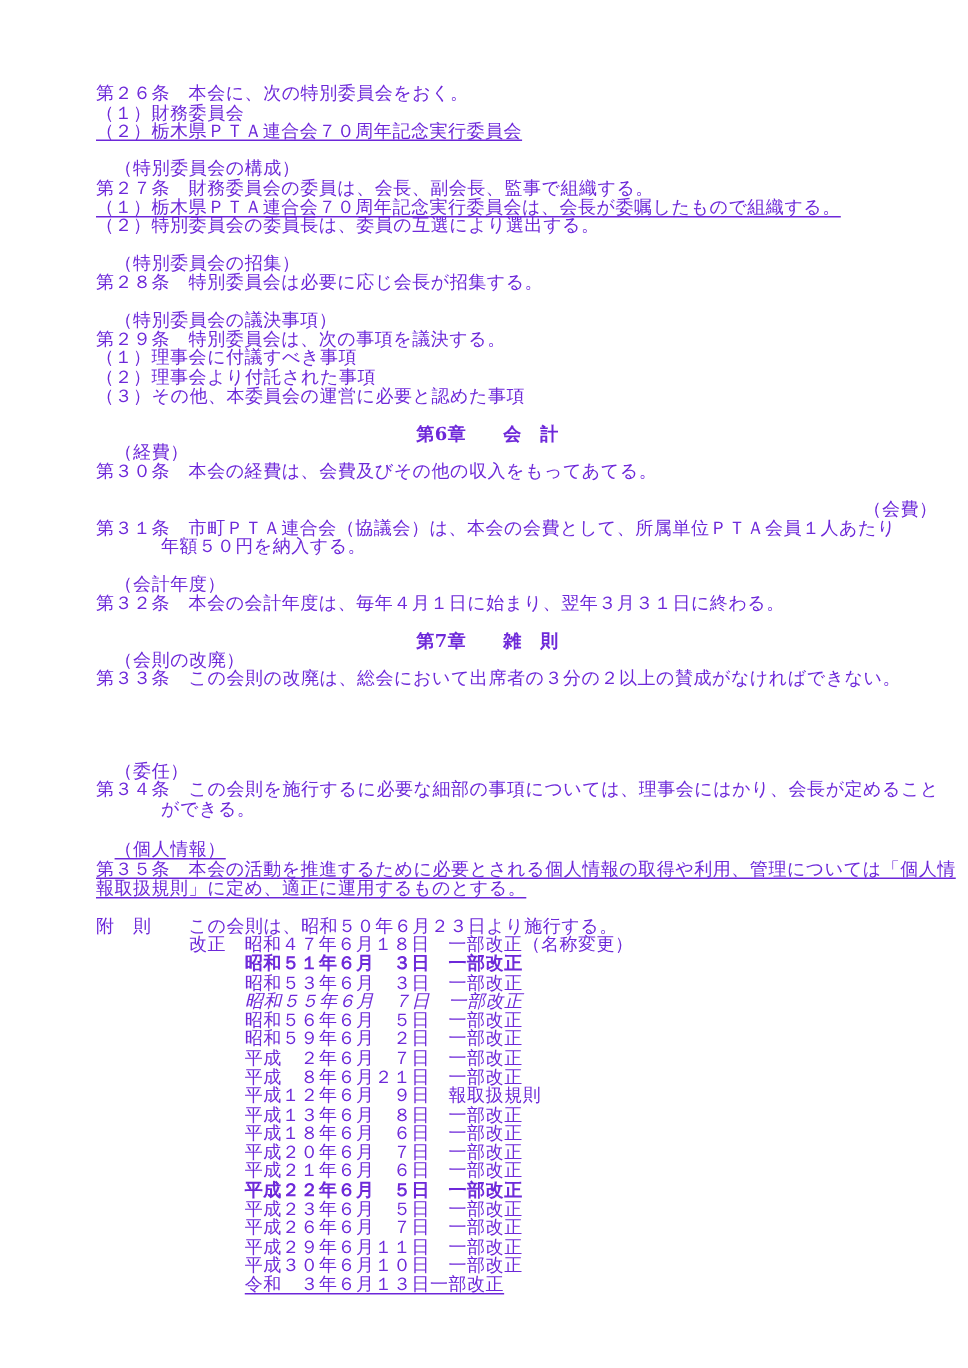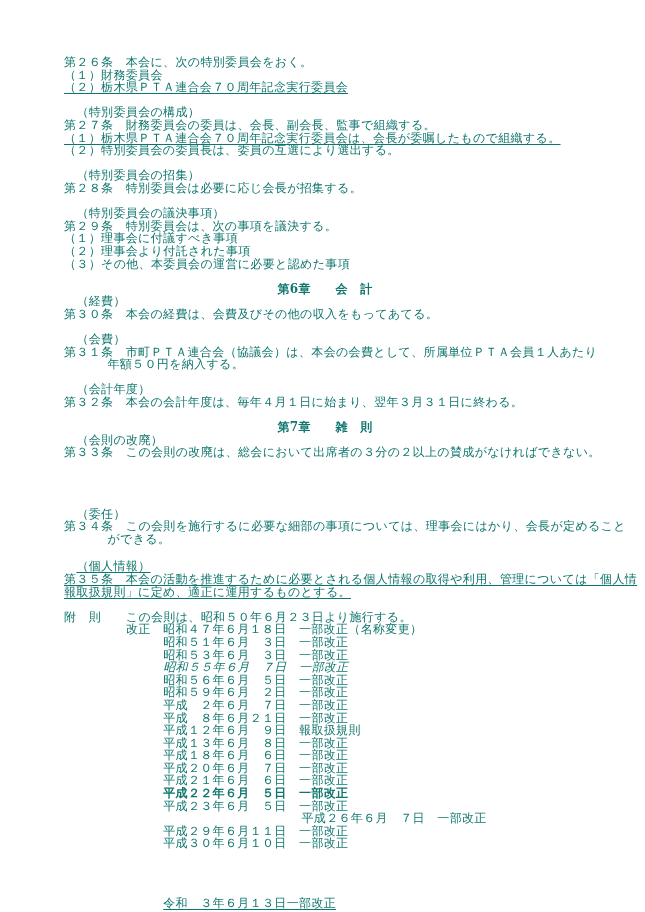--- a/index.html
+++ b/index.html
@@ -39,21 +39,21 @@
   }
   .line.c {
     text-align: center;
     margin-left: -39px;
     padding-left: 0 !important;
   }
 </style>
 </head>
 <body>
 
-<div class="page" style="background: rgb(255, 255, 255); color: #0f766e;">
+<div class="page" style="background: rgb(255, 255, 255); color: #6d28d9;">
   <div class="doc" id="doc">
       <div class="line">第２６条　本会に、次の特別委員会をおく。</div>
       <div class="line">（１）財務委員会</div>
       <div class="line u">（２）栃木県ＰＴＡ連合会７０周年記念実行委員会</div>
       <div class="line"></div>
       <div class="line" style="padding-left: 12.4px;">（特別委員会の構成）</div>
       <div class="line">第２７条　財務委員会の委員は、会長、副会長、監事で組織する。</div>
       <div class="line u">（１）栃木県ＰＴＡ連合会７０周年記念実行委員会は、会長が委嘱したもので組織する。</div>
       <div class="line">（２）特別委員会の委員長は、委員の互選により選出する。</div>
       <div class="line"></div>
@@ -63,52 +63,52 @@
       <div class="line" style="padding-left: 12.4px;">（特別委員会の議決事項）</div>
       <div class="line">第２９条　特別委員会は、次の事項を議決する。</div>
       <div class="line">（１）理事会に付議すべき事項</div>
       <div class="line">（２）理事会より付託された事項</div>
       <div class="line">（３）その他、本委員会の運営に必要と認めた事項</div>
       <div class="line"></div>
       <div class="line b c">第6章　　会　計</div>
       <div class="line" style="padding-left: 12.4px;">（経費）</div>
       <div class="line">第３０条　本会の経費は、会費及びその他の収入をもってあてる。</div>
       <div class="line"></div>
-      <div class="line" style="padding-left: 12.4px;">（会費）</div>
+      <div class="line" style="padding-left: 12.4px; text-align: right;">（会費）</div>
       <div class="line">第３１条　市町ＰＴＡ連合会（協議会）は、本会の会費として、所属単位ＰＴＡ会員１人あたり</div>
       <div class="line" style="padding-left: 43.4px;">年額５０円を納入する。</div>
       <div class="line"></div>
       <div class="line" style="padding-left: 12.4px;">（会計年度）</div>
       <div class="line">第３２条　本会の会計年度は、毎年４月１日に始まり、翌年３月３１日に終わる。</div>
       <div class="line"></div>
       <div class="line b c">第7章　　雑　則</div>
       <div class="line" style="padding-left: 12.4px;">（会則の改廃）</div>
       <div class="line">第３３条　この会則の改廃は、総会において出席者の３分の２以上の賛成がなければできない。</div>
       <div class="line"></div>
       <div class="line" style="padding-left: 12.4px; margin-top: 36px;">（委任）</div>
       <div class="line">第３４条　この会則を施行するに必要な細部の事項については、理事会にはかり、会長が定めること</div>
       <div class="line" style="padding-left: 43.4px;">ができる。</div>
       <div class="line u" style="padding-left: 12.4px; margin-top: 15px;">（個人情報）</div>
       <div class="line u">第３５条　本会の活動を推進するために必要とされる個人情報の取得や利用、管理については「個人情</div>
       <div class="line u">報取扱規則」に定め、適正に運用するものとする。</div>
       <div class="line"></div>
       <div class="line">附　則　　この会則は、昭和５０年６月２３日より施行する。</div>
       <div class="line" style="padding-left: 62px;">改正　昭和４７年６月１８日　一部改正（名称変更）</div>
-      <div class="line" style="padding-left: 99.2px;">昭和５１年６月　３日　一部改正</div>
+      <div class="line" style="padding-left: 99.2px; font-weight: bold;">昭和５１年６月　３日　一部改正</div>
       <div class="line" style="padding-left: 99.2px;">昭和５３年６月　３日　一部改正</div>
       <div class="line" style="padding-left: 99.2px; font-style: italic;">昭和５５年６月　７日　一部改正</div>
       <div class="line" style="padding-left: 99.2px;">昭和５６年６月　５日　一部改正</div>
       <div class="line" style="padding-left: 99.2px;">昭和５９年６月　２日　一部改正</div>
       <div class="line" style="padding-left: 99.2px;">平成　２年６月　７日　一部改正</div>
       <div class="line" style="padding-left: 99.2px;">平成　８年６月２１日　一部改正</div>
       <div class="line" style="padding-left: 99.2px;">平成１２年６月　９日　報取扱規則</div>
       <div class="line" style="padding-left: 99.2px;">平成１３年６月　８日　一部改正</div>
       <div class="line" style="padding-left: 99.2px;">平成１８年６月　６日　一部改正</div>
       <div class="line" style="padding-left: 99.2px;">平成２０年６月　７日　一部改正</div>
       <div class="line" style="padding-left: 99.2px;">平成２１年６月　６日　一部改正</div>
       <div class="line" style="padding-left: 99.2px; font-weight: bold;">平成２２年６月　５日　一部改正</div>
       <div class="line" style="padding-left: 99.2px;">平成２３年６月　５日　一部改正</div>
-      <div class="line" style="padding-left: 99.2px; text-align: center;">平成２６年６月　７日　一部改正</div>
+      <div class="line" style="padding-left: 99.2px;">平成２６年６月　７日　一部改正</div>
       <div class="line" style="padding-left: 99.2px;">平成２９年６月１１日　一部改正</div>
       <div class="line" style="padding-left: 99.2px;">平成３０年６月１０日　一部改正</div>
-      <div class="line u" style="padding-left: 99.2px; margin-top: 47px;">令和　３年６月１３日一部改正</div>
+      <div class="line u" style="padding-left: 99.2px;">令和　３年６月１３日一部改正</div>
     </div>
 </div>
 
 </body></html>

